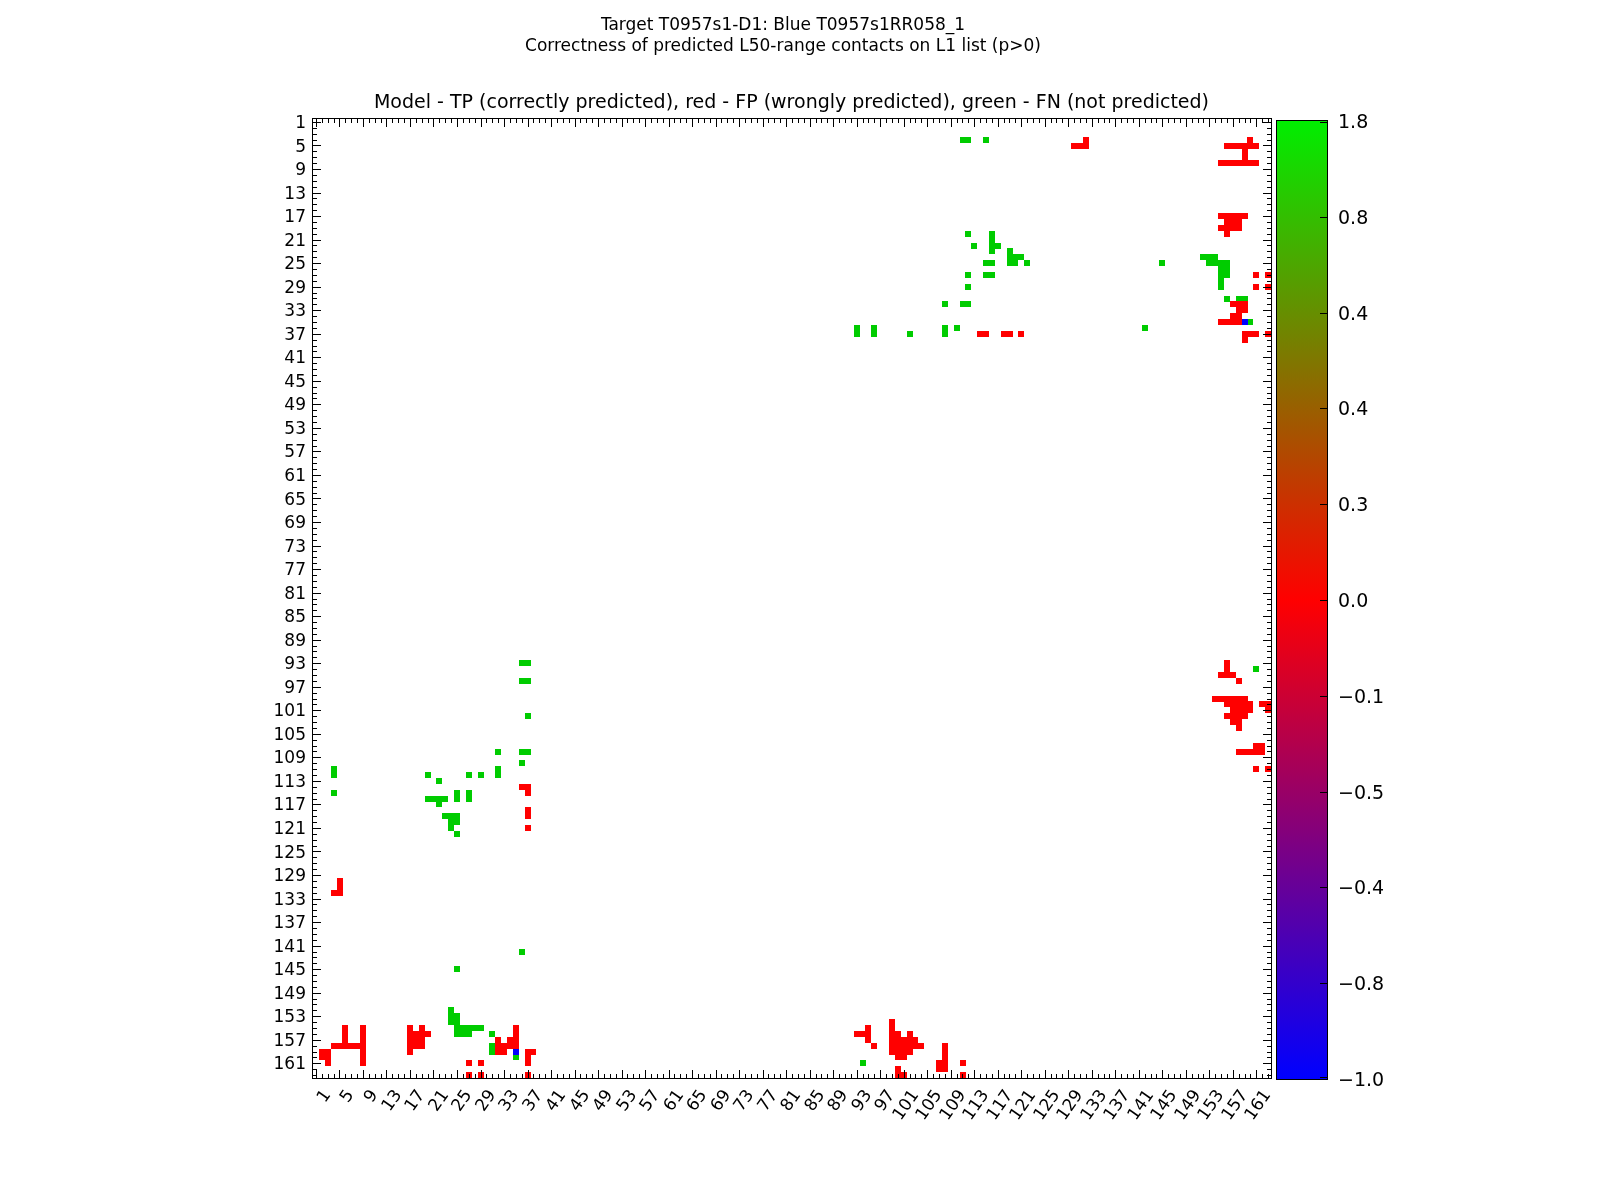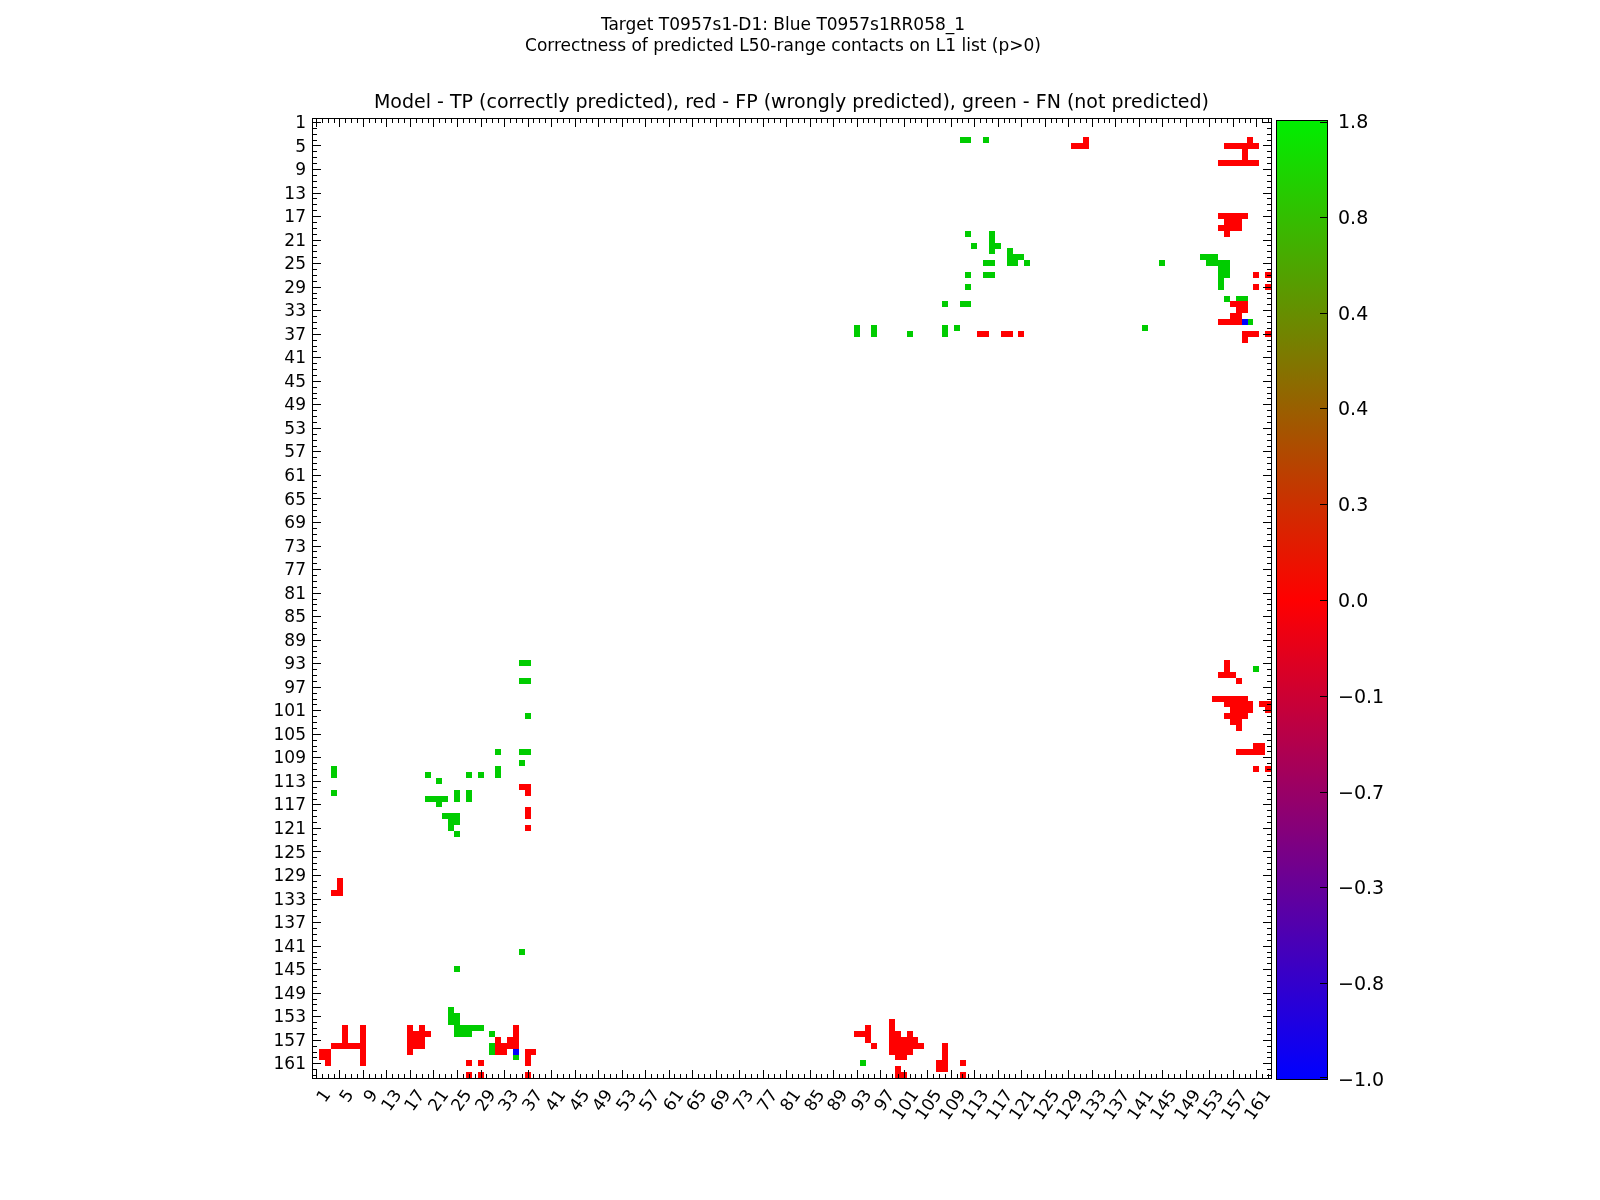--- a/index.html
+++ b/index.html
@@ -1094,18 +1094,18 @@
       <div class="cbtick" style="top: 956px;"></div>
     </div>
   <div id="cblabels">
       <div class="cblab" style="top: 111px;">1.8</div>
       <div class="cblab" style="top: 206.8px;">0.8</div>
       <div class="cblab" style="top: 302.6px;">0.4</div>
       <div class="cblab" style="top: 398.4px;">0.4</div>
       <div class="cblab" style="top: 494.2px;">0.3</div>
       <div class="cblab" style="top: 590px;">0.0</div>
       <div class="cblab" style="top: 685.8px;">−0.1</div>
-      <div class="cblab" style="top: 781.6px;">−0.7</div>
-      <div class="cblab" style="top: 877.4px;">−0.3</div>
+      <div class="cblab" style="top: 781.6px;">−0.5</div>
+      <div class="cblab" style="top: 877.4px;">−0.4</div>
       <div class="cblab" style="top: 973.2px;">−0.8</div>
       <div class="cblab" style="top: 1069px;">−1.0</div>
     </div>
 </div>
 
 </body></html>

